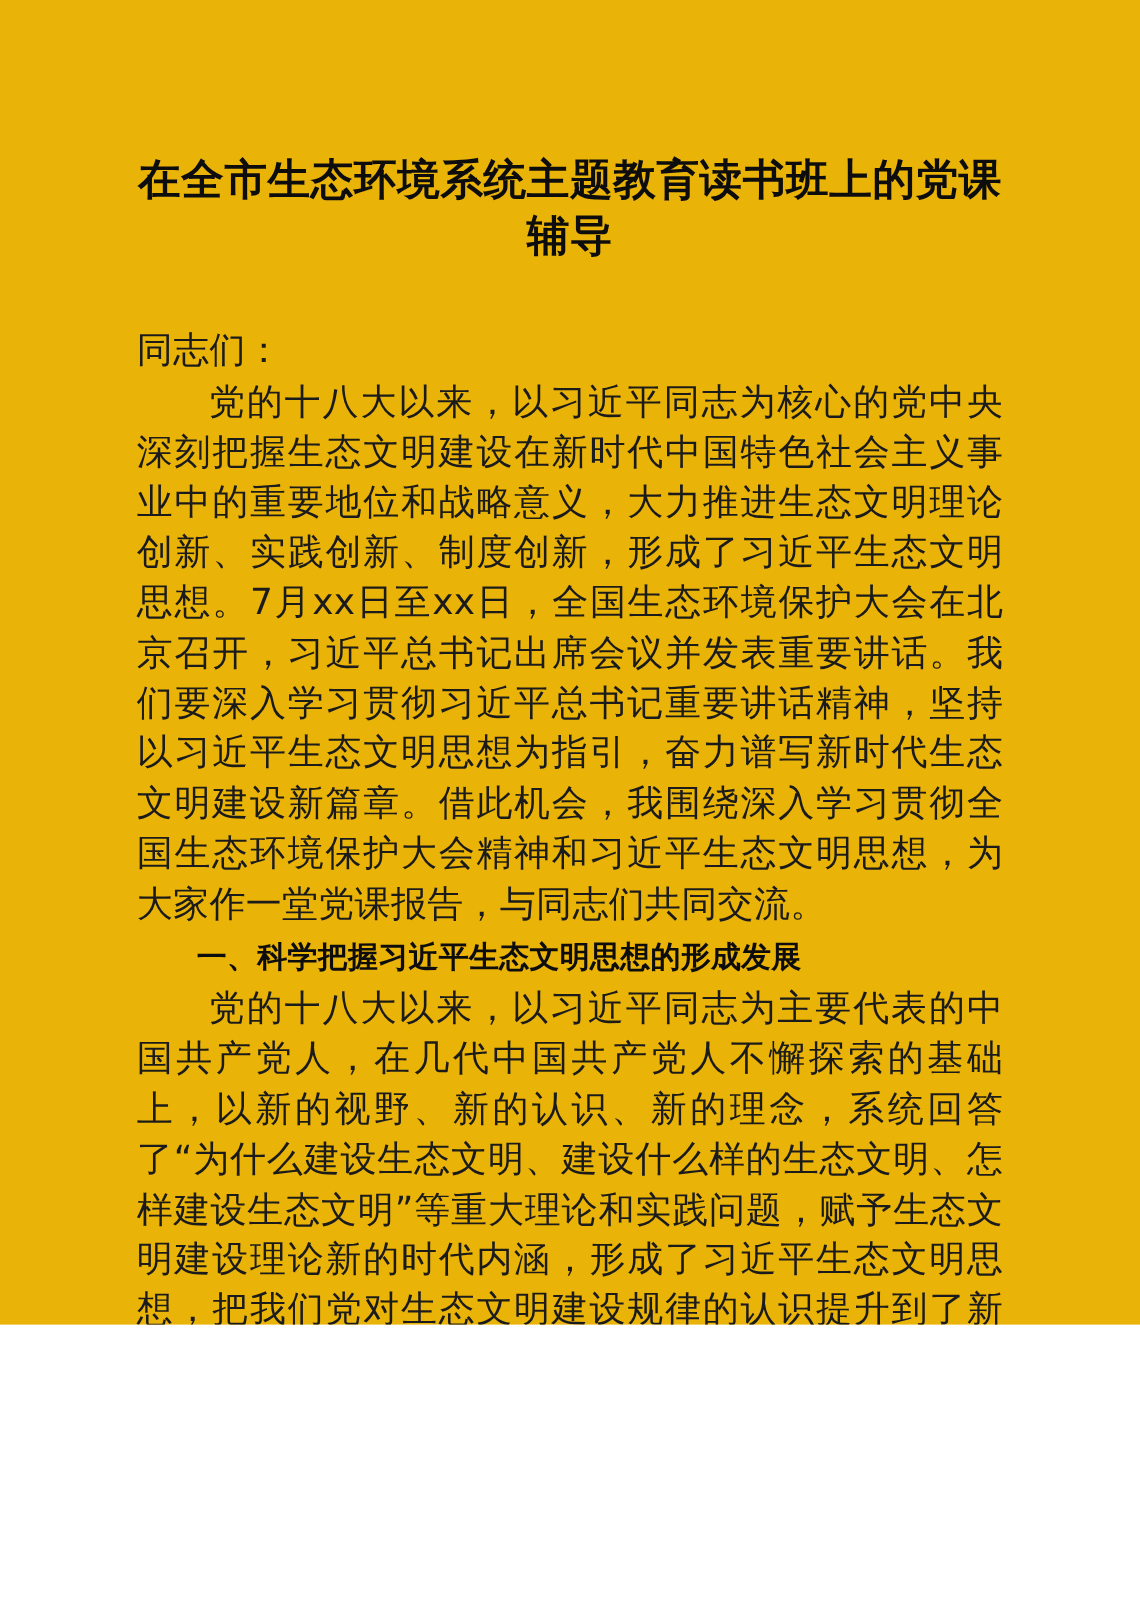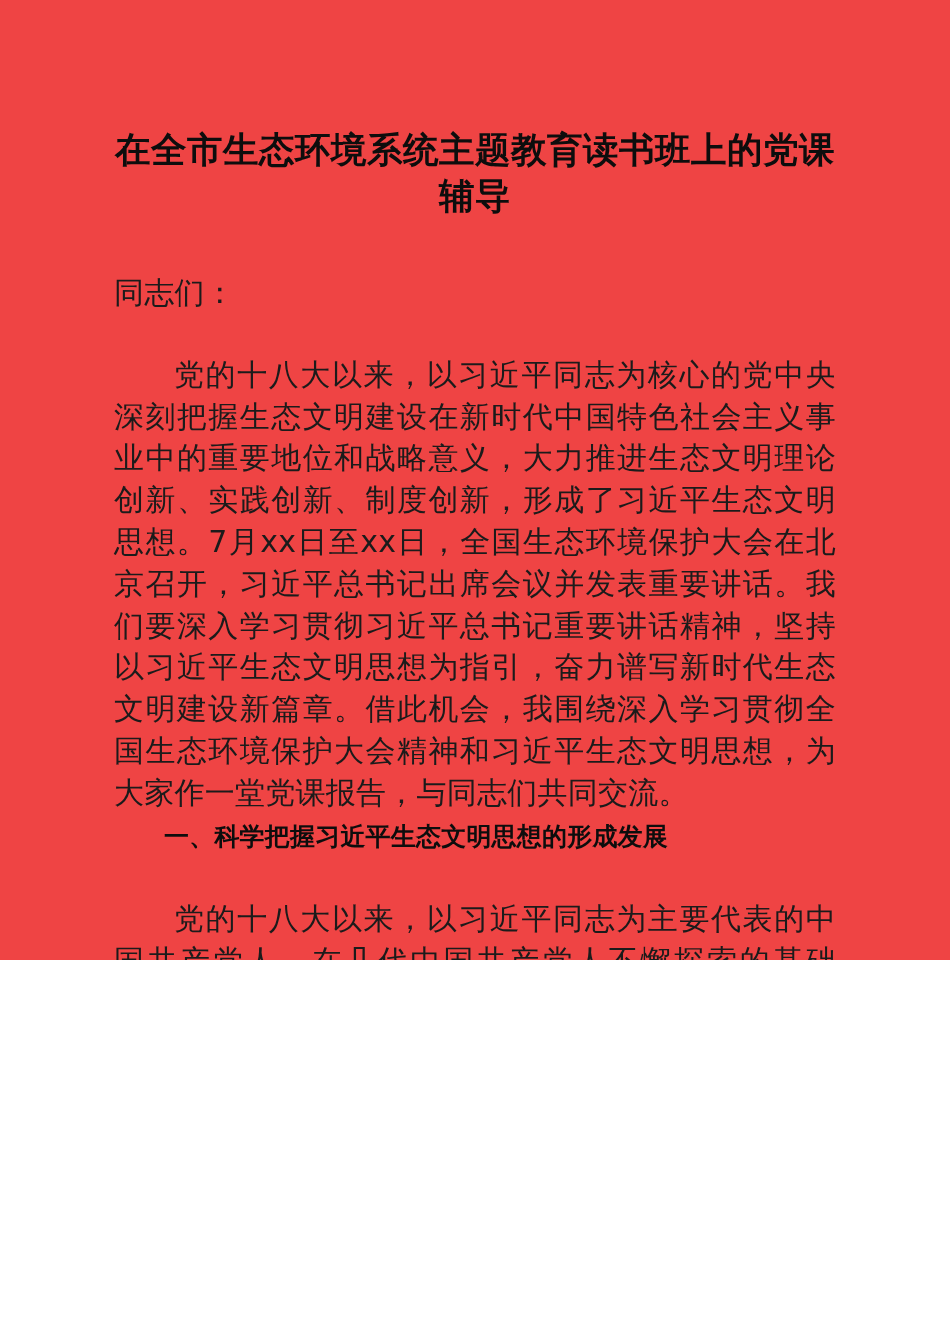--- a/index.html
+++ b/index.html
@@ -5,22 +5,22 @@
 <style>
   html, body {
     margin: 0;
     padding: 0;
     background: #ffffff;
   }
 
   .page {
     position: relative;
     width: 950px;
-    height: 960px;
-    background: #ef4444;
+    height: 1104px;
+    background: #eab308;
     margin: 0 auto;
     overflow: hidden;
     box-sizing: border-box;
   }
 
   .doc-body {
     position: absolute;
     left: 114px;
     top: 0;
     width: 722px;
@@ -54,21 +54,20 @@
   }
 
   .para.salutation {
     padding-top: 53px;
     text-align: left;
     text-indent: 0;
   }
 
   .para.indent {
     text-indent: 2em;
-    margin-top: 39px;
   }
 
   .para.p-opening {
     padding-top: 1px;
   }
 
   
   .section-heading {
     font-family: "DejaVu Sans", "Liberation Sans", sans-serif;
     font-weight: bold;

